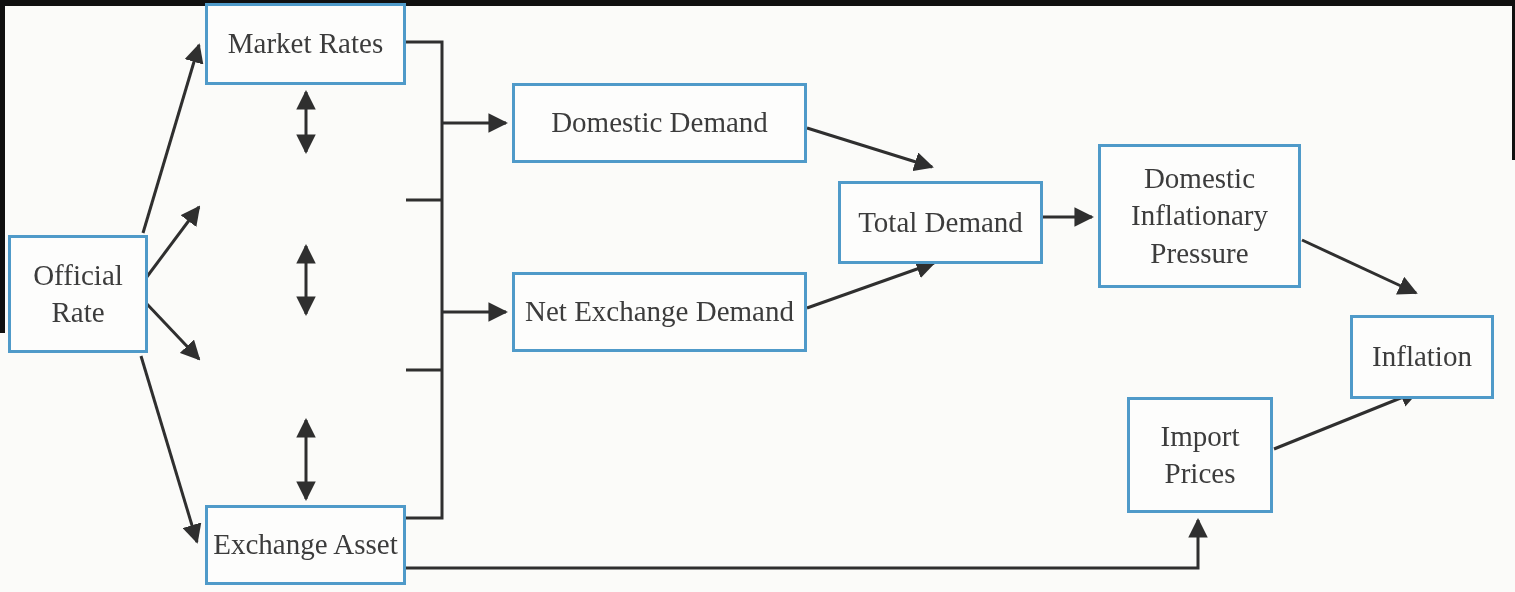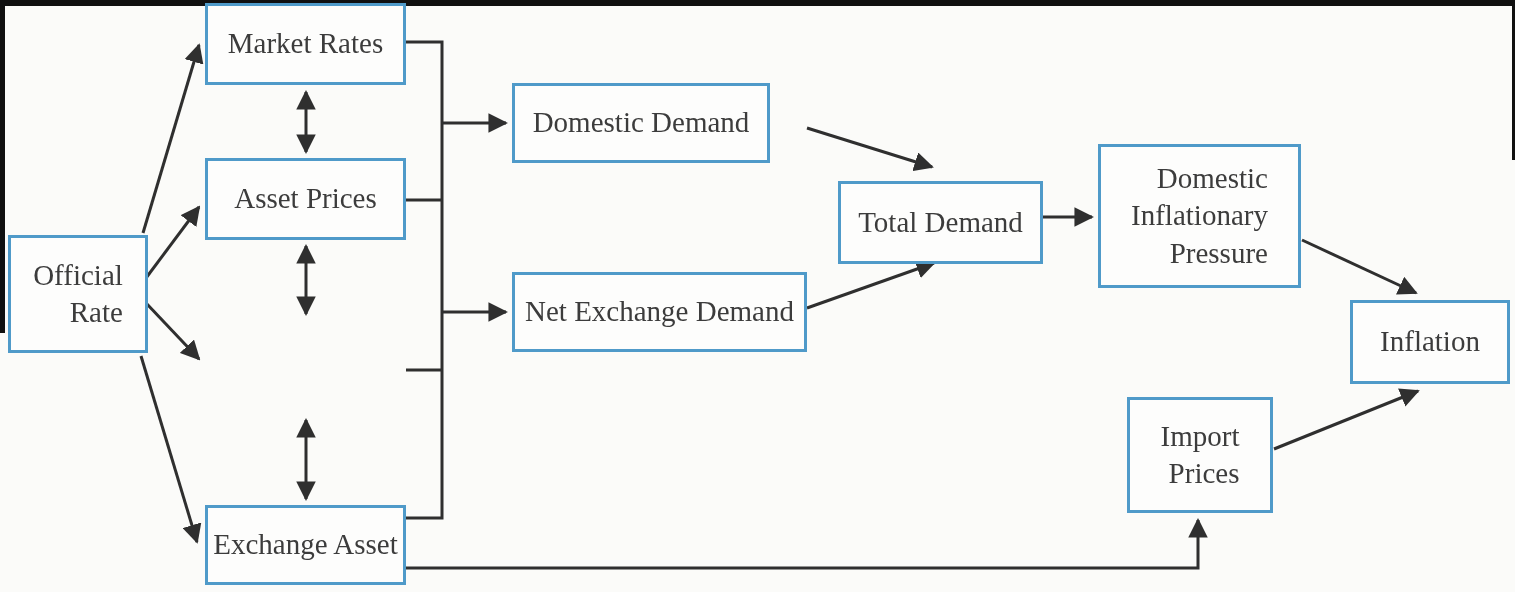--- a/index.html
+++ b/index.html
@@ -25,21 +25,21 @@
     position:absolute;
     box-sizing:border-box;
     border:3px solid var(--box-border);
     background:var(--box-fill);
     display:flex;align-items:center;justify-content:center;
     text-align:center;
     color:var(--text);
     font-size:29px;
     line-height:1.28;
   }
-  .node span{white-space:pre-line;text-align:right;}
+  .node span{white-space:pre-line;}
   svg.edges{position:absolute;left:0;top:0;width:1515px;height:592px;pointer-events:none;}
   svg.edges path{stroke:var(--arrow);stroke-width:3;fill:none;}
 </style>
 </head>
 <body>
 
 <div class="stage">
 
   <div class="frame-top"></div>
   <div class="frame-left"></div>
@@ -73,30 +73,27 @@
 
   <div class="node" style="left:8px;top:235px;width:140px;height:118px">
     <span>Official
 Rate</span>
   </div>
 
   <div class="node" style="left:205px;top:3px;width:201px;height:82px">
     <span>Market Rates</span>
   </div>
 
-  <div class="node" style="left:205px;top:158px;width:201px;height:82px">
-    <span>Asset Prices</span>
-  </div>
 
 
   <div class="node" style="left:205px;top:505px;width:201px;height:80px">
     <span>Exchange Asset</span>
   </div>
 
-  <div class="node" style="left:512px;top:83px;width:258px;height:80px">
+  <div class="node" style="left:512px;top:83px;width:295px;height:80px">
     <span>Domestic Demand</span>
   </div>
 
   <div class="node" style="left:512px;top:272px;width:295px;height:80px">
     <span>Net Exchange Demand</span>
   </div>
 
   <div class="node" style="left:838px;top:181px;width:205px;height:83px">
     <span>Total Demand</span>
   </div>
@@ -105,17 +102,17 @@
     <span>Domestic
 Inflationary
 Pressure</span>
   </div>
 
   <div class="node" style="left:1127px;top:397px;width:146px;height:116px">
     <span>Import
 Prices</span>
   </div>
 
-  <div class="node" style="left:1350px;top:300px;width:160px;height:84px">
+  <div class="node" style="left:1350px;top:315px;width:144px;height:84px">
     <span>Inflation</span>
   </div>
 
 </div>
 
 </body></html>

